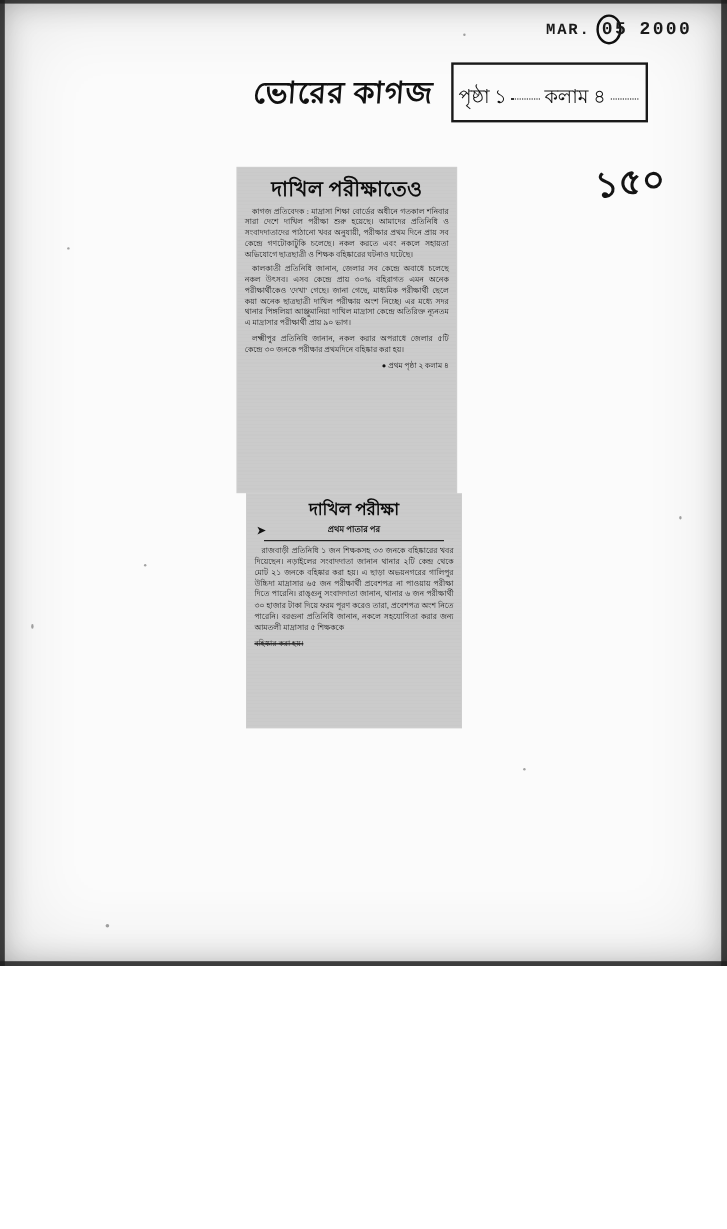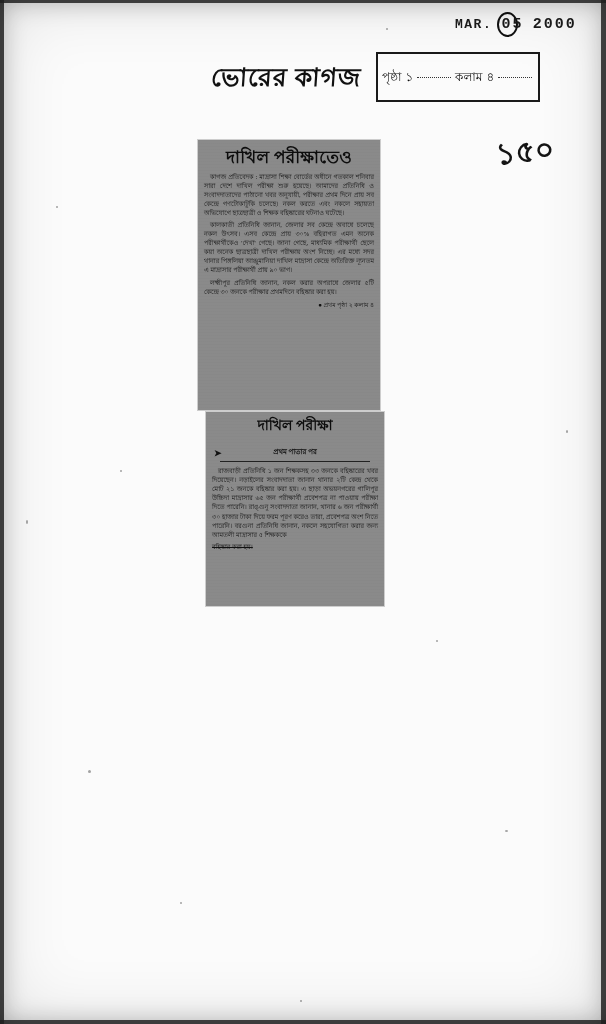--- a/index.html
+++ b/index.html
@@ -6,21 +6,21 @@
     margin: 0;
     padding: 0;
     background: #ffffff;
   }
   body {
     font-family: "Liberation Sans", sans-serif;
   }
   .page {
     position: relative;
     width: 606px;
-    height: 1024px;
+    height: 805px;
     background: #fbfbfb;
     overflow: hidden;
     filter: grayscale(100%);
   }
   
   .page::before {
     content: "";
     position: absolute;
     inset: 0;
     box-shadow: inset 0 0 26px rgba(0,0,0,0.30),
@@ -100,21 +100,21 @@
     border: 2px solid #1a1a1a;
     z-index: 20;
     background: transparent;
   }
   .stamp-box-inner {
     position: absolute;
     left: 382px;
     top: 68px;
     width: 150px;
     font-family: "Liberation Serif", serif;
-    font-size: 12px;
+    font-size: 16px;
     color: #111;
     display: flex;
     align-items: baseline;
     gap: 4px;
     z-index: 21;
   }
   .stamp-box-inner .dots {
     flex: 1;
     border-bottom: 1px dotted #333;
     position: relative;
@@ -128,21 +128,21 @@
     font-size: 30px;
     font-weight: bold;
     color: #141414;
     transform: rotate(-6deg);
     z-index: 20;
   }
 
   
   .clip {
     position: absolute;
-    background: #0ea5e9;
+    background: #5eead4;
     z-index: 10;
     box-shadow: 0 0 0 1px rgba(0,0,0,0.18);
   }
   .clip1 {
     left: 198px;
     top: 140px;
     width: 170px;
     height: 262px;
     padding: 4px 6px;
   }
@@ -187,21 +187,21 @@
     font-family: "Liberation Serif", serif;
     font-size: 6.2px;
     text-align: right;
     color: #111;
     margin-top: 4px;
   }
 
   .clip2 .headline {
     font-size: 14px;
     text-align: center;
-    margin: 2px 0 12px 0;
+    margin: 2px 0 1px 0;
   }
   .subhead {
     font-family: "Liberation Serif", serif;
     font-size: 7px;
     font-weight: bold;
     text-align: center;
     color: #111;
     margin: 1px 0 3px 0;
     position: relative;
   }

